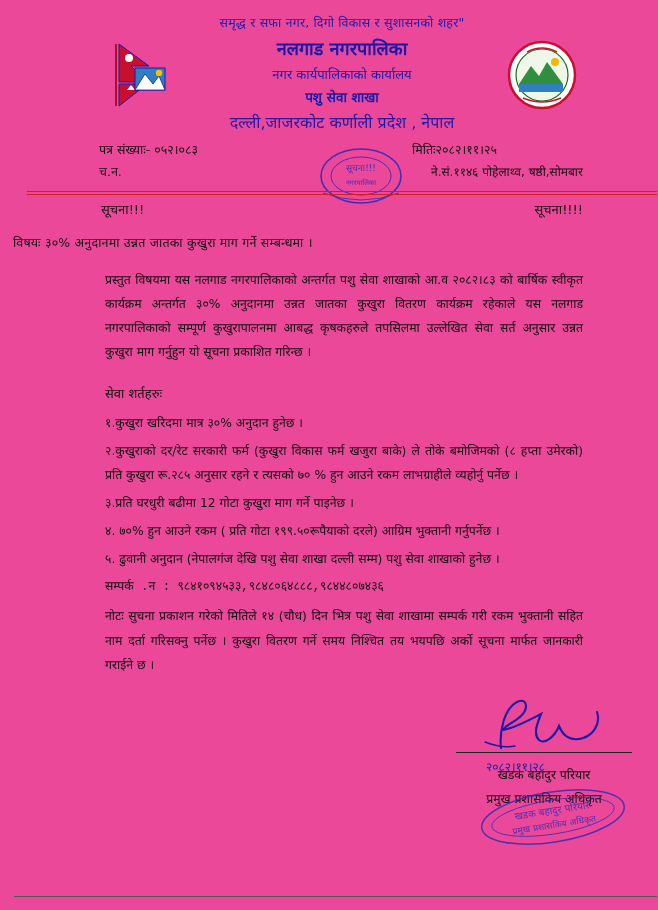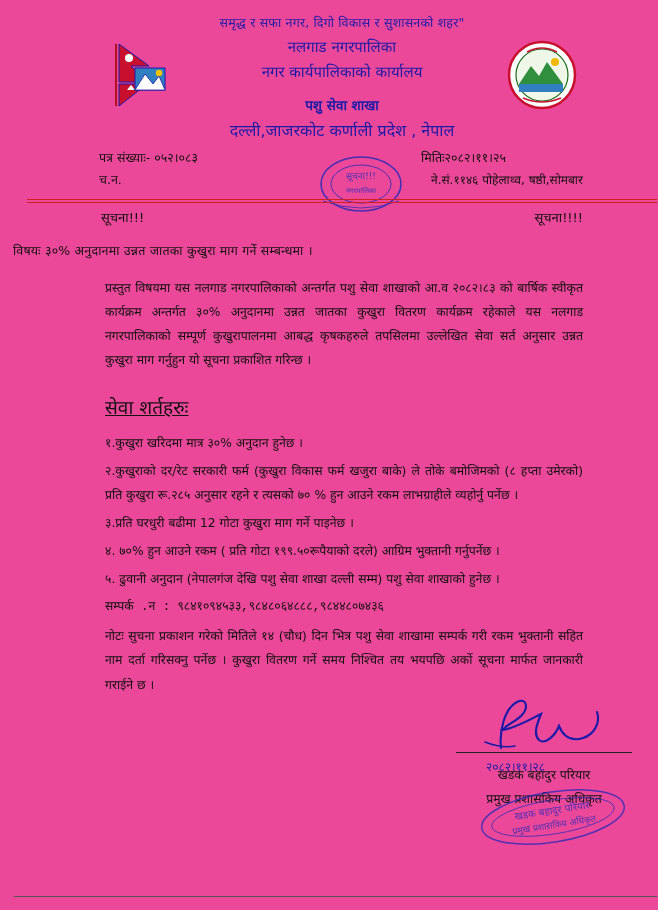--- a/index.html
+++ b/index.html
@@ -33,29 +33,29 @@
     margin: 0 auto;
     width: 420px;
   }
   .hdr-slogan {
     font-size: 12.5px;
     color: #1a1aa8;
     letter-spacing: .2px;
     margin-bottom: 5px;
   }
   .hdr-muni {
-    font-size: 15px;
-    color: #1a1aa8;
-    font-weight: normal;
+    font-size: 18px;
+    color: #1a1aa8;
+    font-weight: bold;
     margin-bottom: 5px;
   }
   .hdr-office {
-    font-size: 15px;
-    color: #1a1aa8;
-    margin-bottom: 15px;
+    font-size: 13px;
+    color: #1a1aa8;
+    margin-bottom: 5px;
   }
   .hdr-branch {
     font-size: 13.5px;
     color: #1a1aa8;
     font-weight: bold;
     margin-bottom: 5px;
   }
   .hdr-address {
     font-size: 16px;
     color: #1a1aa8;
@@ -91,21 +91,21 @@
     left: 86px;
     top: 0;
   }
   .ref-chalani {
     position: absolute;
     left: 86px;
     top: 22px;
   }
   .ref-miti {
     position: absolute;
-    left: 408px;
+    left: 399px;
     top: 0;
   }
   .ref-nesam {
     position: absolute;
     left: 418px;
     top: 22px;
     font-size: 12px;
   }
 
   
@@ -165,22 +165,21 @@
   }
   .body p {
     margin: 0 0 4px 0;
   }
   .intro {
     text-indent: 0;
   }
   .sec-title {
     margin-top: 16px;
     margin-bottom: 6px;
-    font-size: 19px;
-    text-decoration: underline;
+    font-size: 13px;
   }
   .cond {
     margin-top: 12px;
   }
   .contact {
     margin-top: 20px;
     font-family: Liberation Mono, monospace;
   }
   .note {
     margin-top: 18px;

